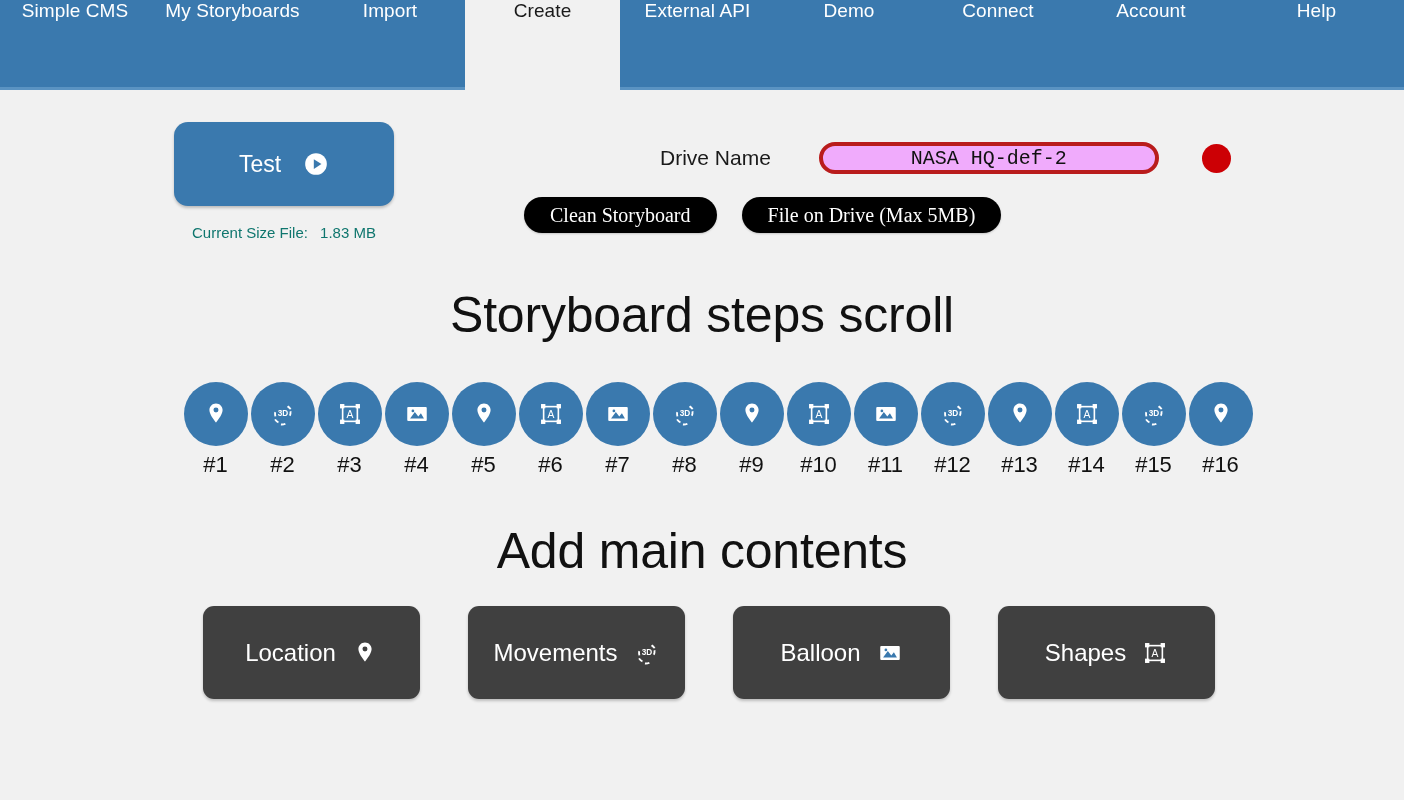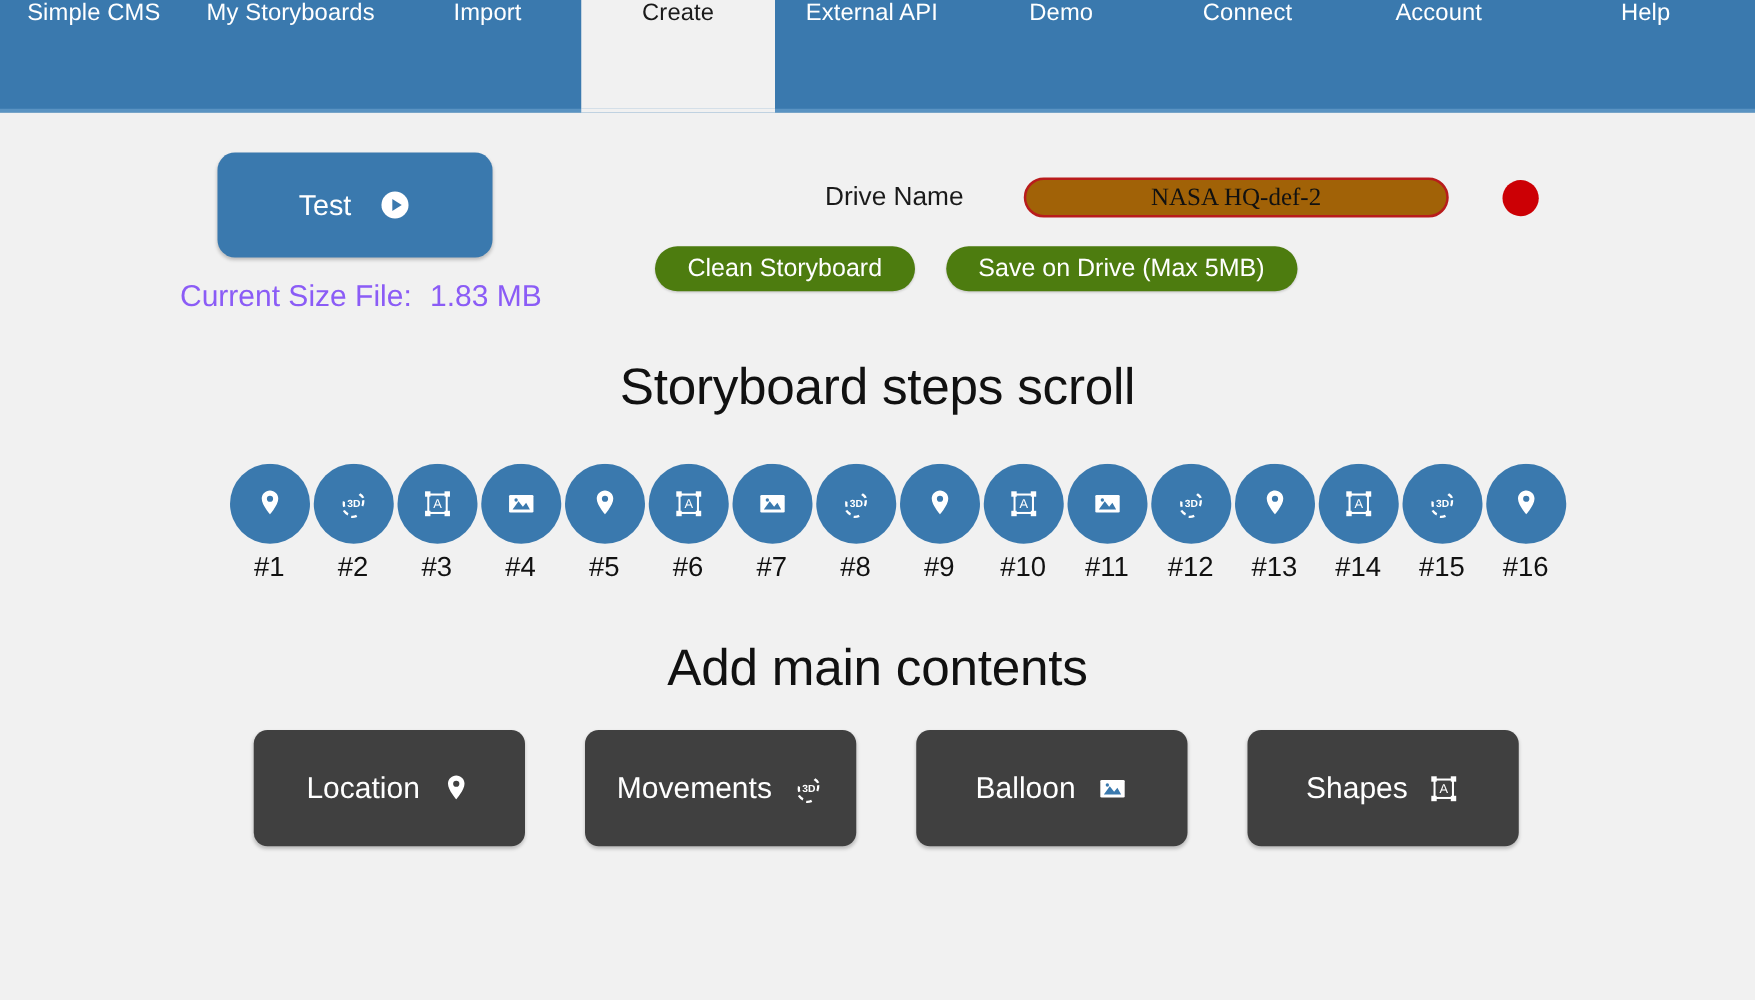--- a/index.html
+++ b/index.html
@@ -75,47 +75,47 @@
     display: flex;
     align-items: center;
     justify-content: center;
     gap: 22px;
     cursor: pointer;
     box-shadow: 0 2px 3px rgba(0,0,0,0.22);
   }
   .btn-test .lbl { line-height: 1; }
   .size-line {
     margin-top: 18px;
-    font-size: 24px;
-    color: #8b5cf6;
+    font-size: 15px;
+    color: #0f766e;
     white-space: nowrap;
   }
   .size-line .val { margin-left: 8px; }
 
   .file-row {
     position: absolute;
     left: 660px;
     top: 52px;
     display: flex;
     align-items: center;
     gap: 0;
   }
   .file-label {
     font-size: 21px;
     color: #1a1a1a;
     margin-right: 48px;
   }
   .file-input {
     width: 340px;
     height: 32px;
-    border: 2px solid #b91c1c;
+    border: 4px solid #b91c1c;
     border-radius: 18px;
-    background: #a16207;
+    background: #f0abfc;
     text-align: center;
-    font-family: Liberation Serif, serif;
+    font-family: Liberation Mono, monospace;
     font-size: 20px;
     color: #111111;
     outline: none;
   }
   .rec-dot {
     width: 29px;
     height: 29px;
     border-radius: 50%;
     background: #CC0005;
     margin-left: 43px;
@@ -125,39 +125,39 @@
   .save-row {
     position: absolute;
     left: 524px;
     top: 107px;
     display: flex;
     align-items: center;
     gap: 25px;
   }
   .pill {
     height: 36px;
-    background: #4d7c0f;
+    background: #000000;
     border: none;
     border-radius: 18px;
     color: #ffffff;
-    font-family: Liberation Sans, sans-serif;
+    font-family: Liberation Serif, serif;
     font-size: 20px;
     padding: 0 26px;
     cursor: pointer;
     white-space: nowrap;
     display: flex;
     align-items: center;
     justify-content: center;
     box-shadow: 0 1px 2px rgba(0,0,0,0.18);
   }
 
   
   .section-title {
     text-align: center;
-    font-size: 41px;
+    font-size: 50px;
     font-weight: 400;
     color: #111111;
     letter-spacing: -0.2px;
   }
   .title-steps { margin-top: 6px; }
   .title-contents { margin-top: 28px; }
 
   
   .steps-wrap {
     margin-top: 38px;
@@ -278,21 +278,21 @@
     <span class="file-label">Drive Name</span>
     <input class="file-input" type="text" value="NASA HQ-def-2" style="">
     <div class="rec-dot"></div>
   </div>
 
   <div class="save-row">
       <button class="pill">
         <span>Clean Storyboard</span>
       </button>
       <button class="pill">
-        <span>Save on Drive (Max 5MB)</span>
+        <span>File on Drive (Max 5MB)</span>
       </button>
     </div>
 </div>
 
 <div class="section-title title-steps">Storyboard steps scroll</div>
 
 <div class="steps-wrap">
   <div class="steps-track">
       <div class="step">
         <div class="step-circle">

